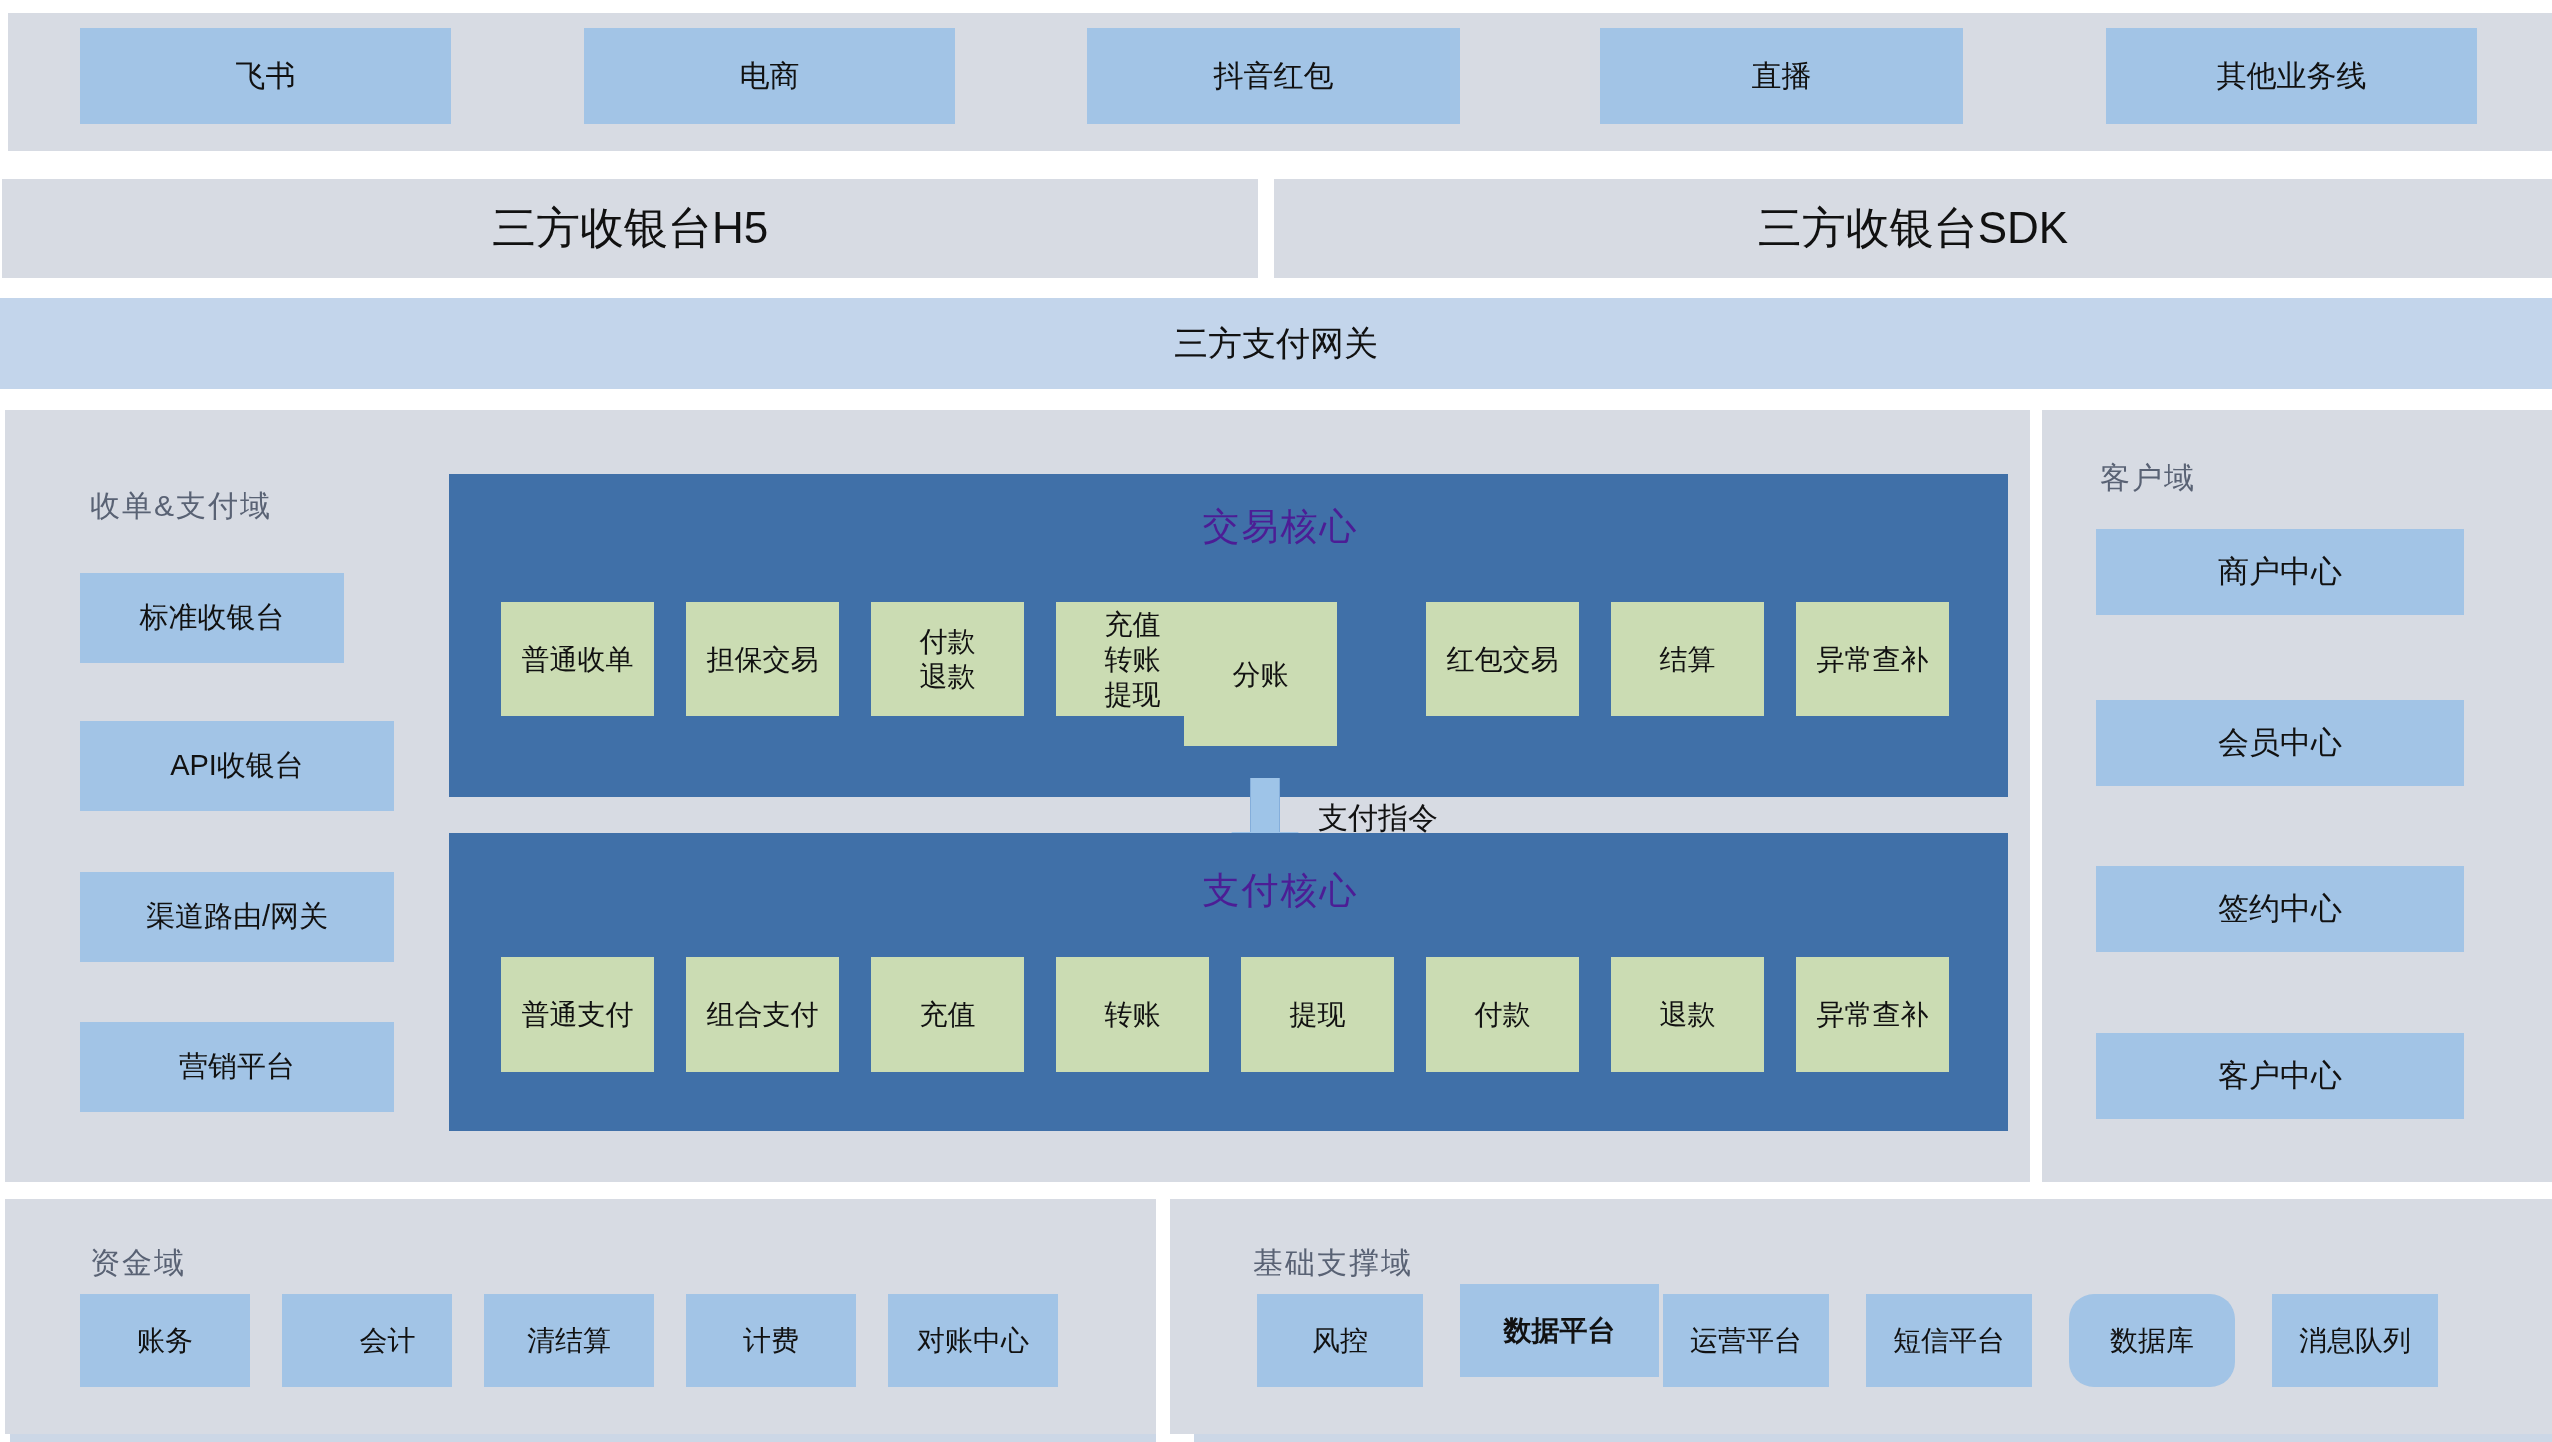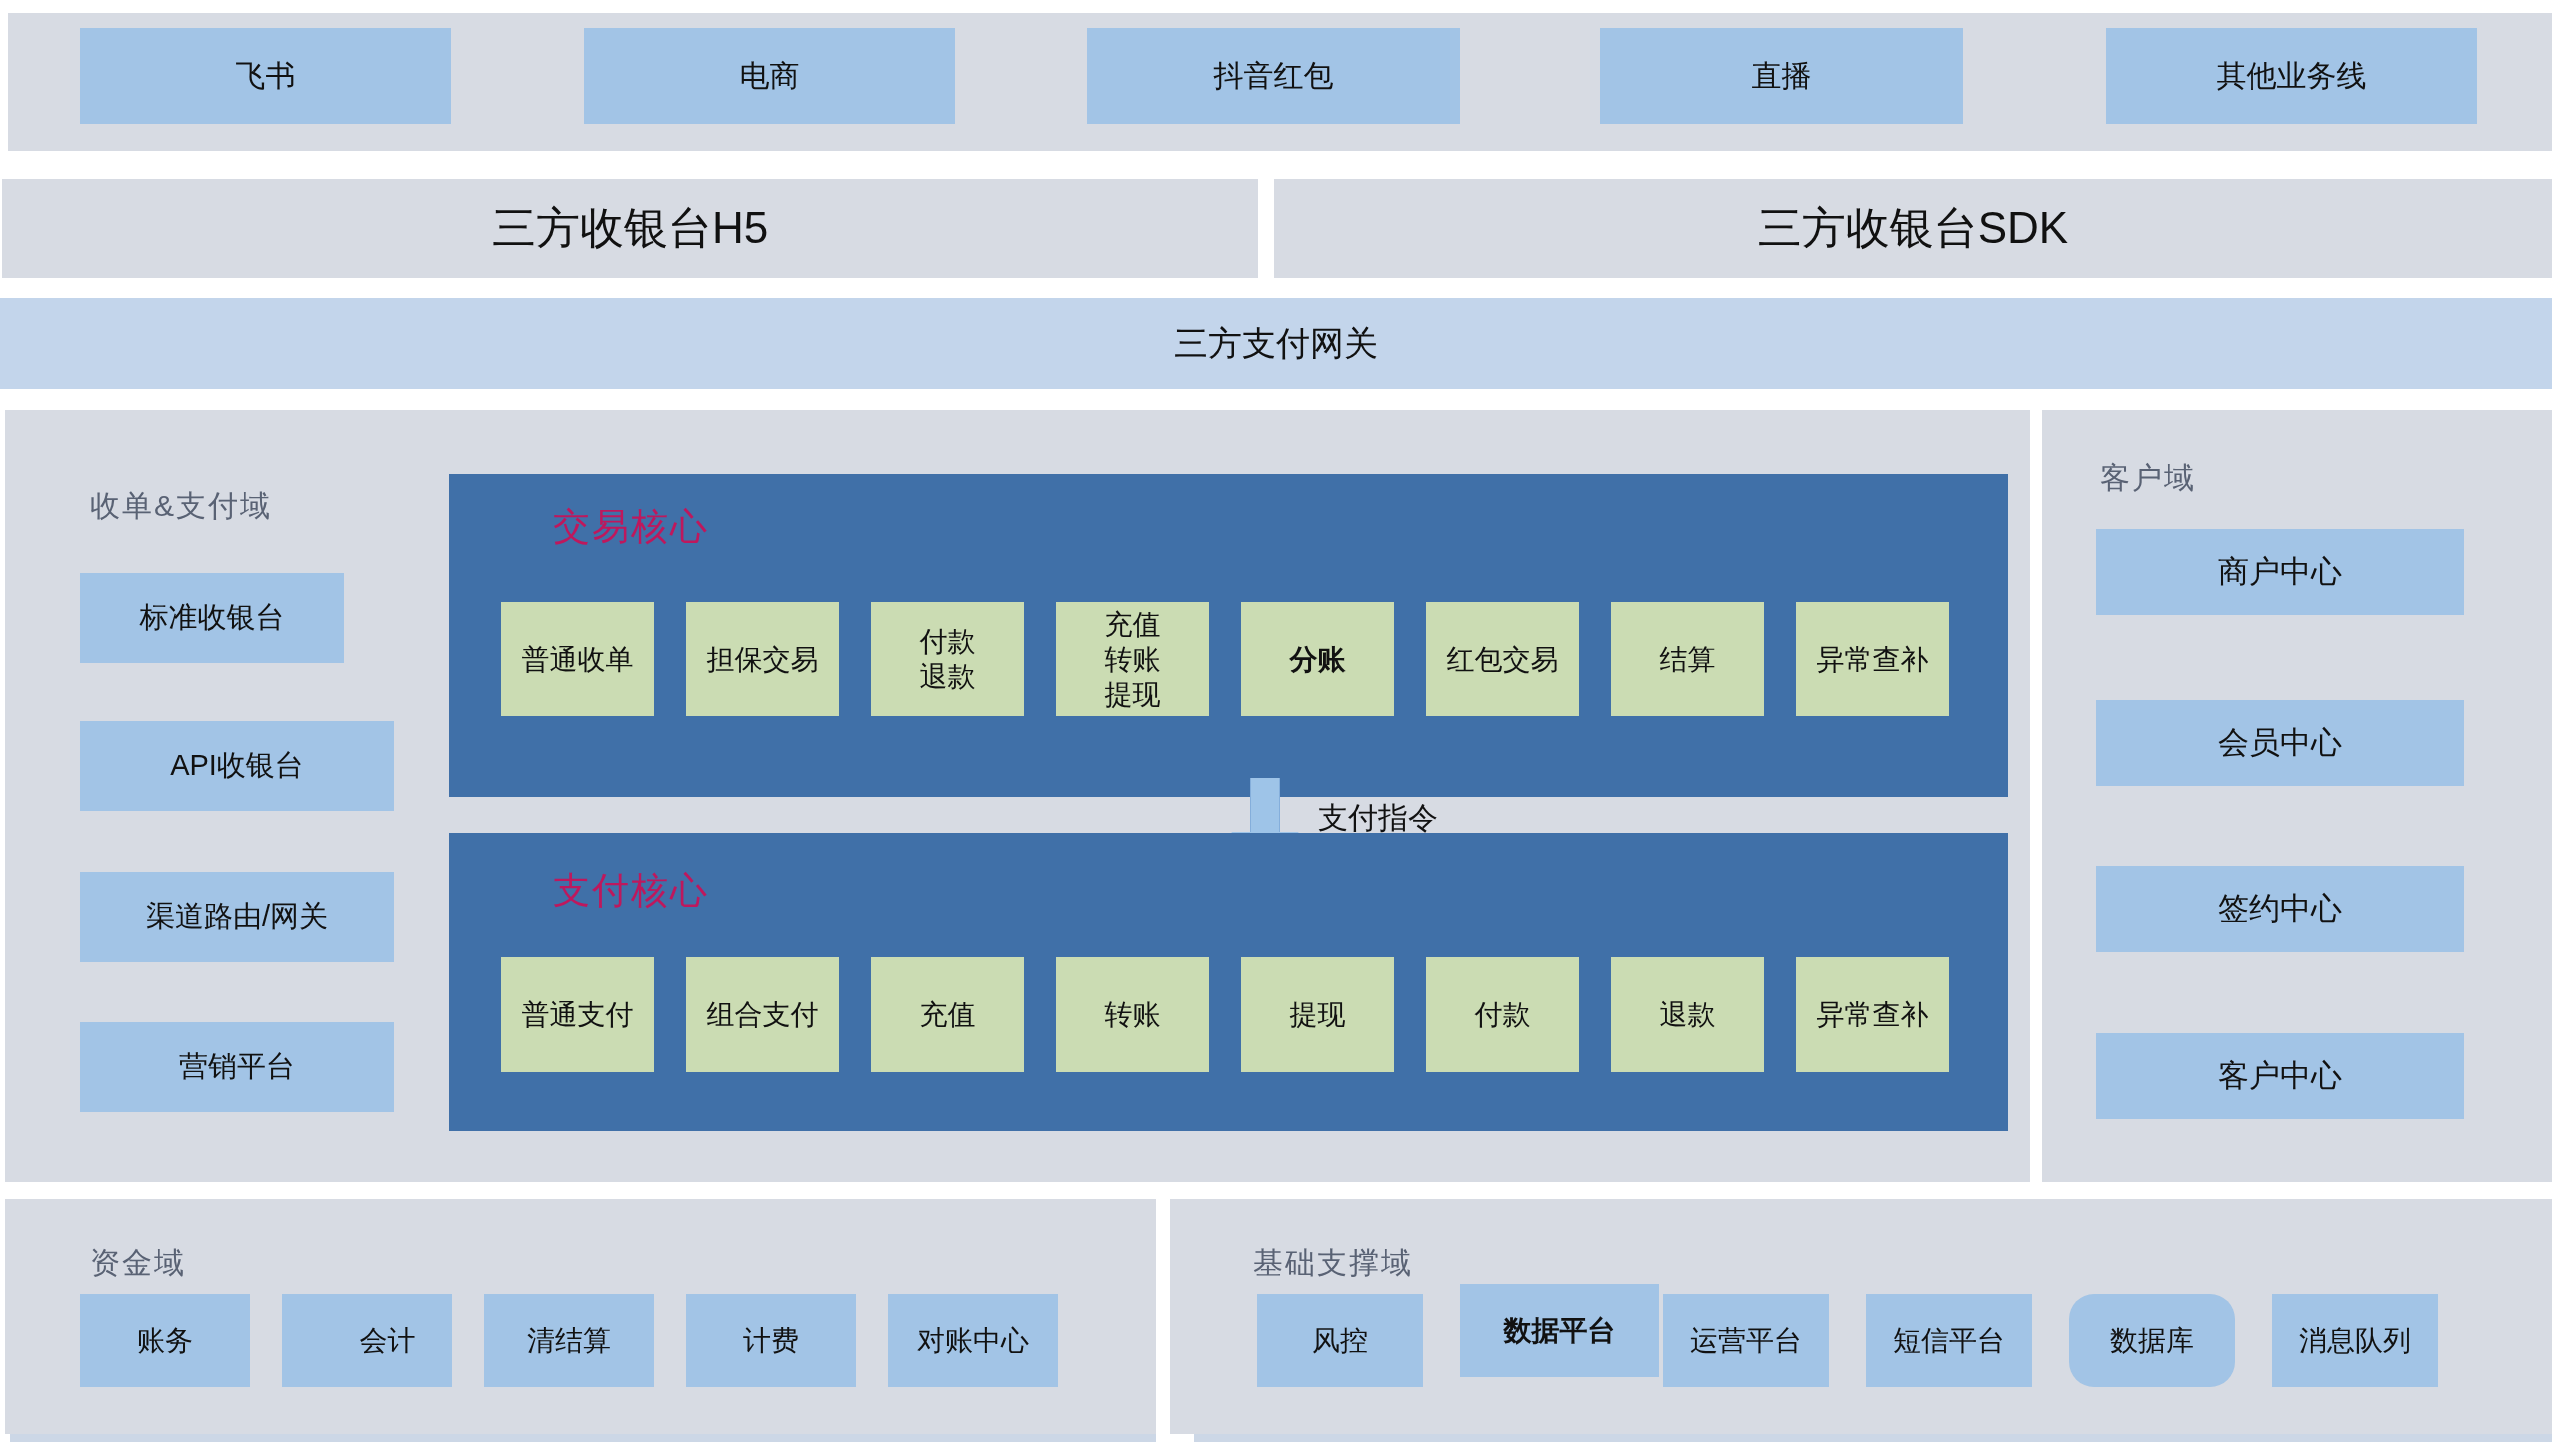--- a/index.html
+++ b/index.html
@@ -8,21 +8,21 @@
   .abs{position:absolute;box-sizing:border-box;}
   .flexc{display:flex;align-items:center;justify-content:center;text-align:center;}
   .band{background:#d7dbe3;}
   .pill{background:#a2c4e6;font-size:30px;}
   .cashier{background:#d7dbe3;font-size:44px;}
   .gateway{background:#c3d5eb;font-size:34px;}
   .panel{background:#d7dbe3;}
   .sec-title{font-size:30px;color:#596274;letter-spacing:2px;}
   .acq-item{background:#a2c4e6;font-size:29px;}
   .core{background:#4070a8;}
-  .core-title{color:#be185d;font-size:37px;text-align:left;padding-left:104px;letter-spacing:2px;}
+  .core-title{color:#4c1d95;font-size:37px;text-align:center;padding-left:104px;letter-spacing:2px;}
   .tile{background:#cbdcb3;font-size:28px;white-space:pre-line;line-height:1.25;}
   .cust-item{background:#a2c4e6;font-size:31px;}
   .bot-item{background:#a2c4e6;font-size:28px;}
   .arrow-stem{background:#9ec4e8;border-left:1px solid #84aedb;border-right:1px solid #84aedb;}
   .arrow-head{width:0;height:0;border-left:34px solid transparent;border-right:34px solid transparent;border-top:27px solid #9ec4e8;}
   .instr{font-size:30px;}
   .strip{background:#ccd7e6;}
 </style>
 </head>
 <body>
@@ -50,21 +50,21 @@
 
   <div class="abs core" style="left:449px;top:474px;width:1559px;height:323px;"></div>
   <div class="abs core-title" style="left:449px;top:502px;width:1559px;">交易核心</div>
   <div class="abs tile flexc" style="left:501px;top:602px;width:153px;height:114px;">普通收单</div>
   <div class="abs tile flexc" style="left:686px;top:602px;width:153px;height:114px;">担保交易</div>
   <div class="abs tile flexc" style="left:871px;top:602px;width:153px;height:114px;">付款
 退款</div>
   <div class="abs tile flexc" style="left:1056px;top:602px;width:153px;height:114px;">充值
 转账
 提现</div>
-  <div class="abs tile flexc" style="left:1241px;top:602px;width:153px;height:114px;font-weight:bold;">分账</div>
+  <div class="abs tile flexc" style="left:1184px;top:602px;width:153px;height:144px;">分账</div>
   <div class="abs tile flexc" style="left:1426px;top:602px;width:153px;height:114px;">红包交易</div>
   <div class="abs tile flexc" style="left:1611px;top:602px;width:153px;height:114px;">结算</div>
   <div class="abs tile flexc" style="left:1796px;top:602px;width:153px;height:114px;">异常查补</div>
 
   <div class="abs arrow-stem" style="left:1250px;top:778px;width:30px;height:54px;"></div>
   <div class="abs arrow-head" style="left:1231px;top:832px;"></div>
   <div class="abs instr" style="left:1318px;top:798px;">支付指令</div>
 
   <div class="abs core" style="left:449px;top:833px;width:1559px;height:298px;"></div>
   <div class="abs core-title" style="left:449px;top:866px;width:1559px;">支付核心</div>

